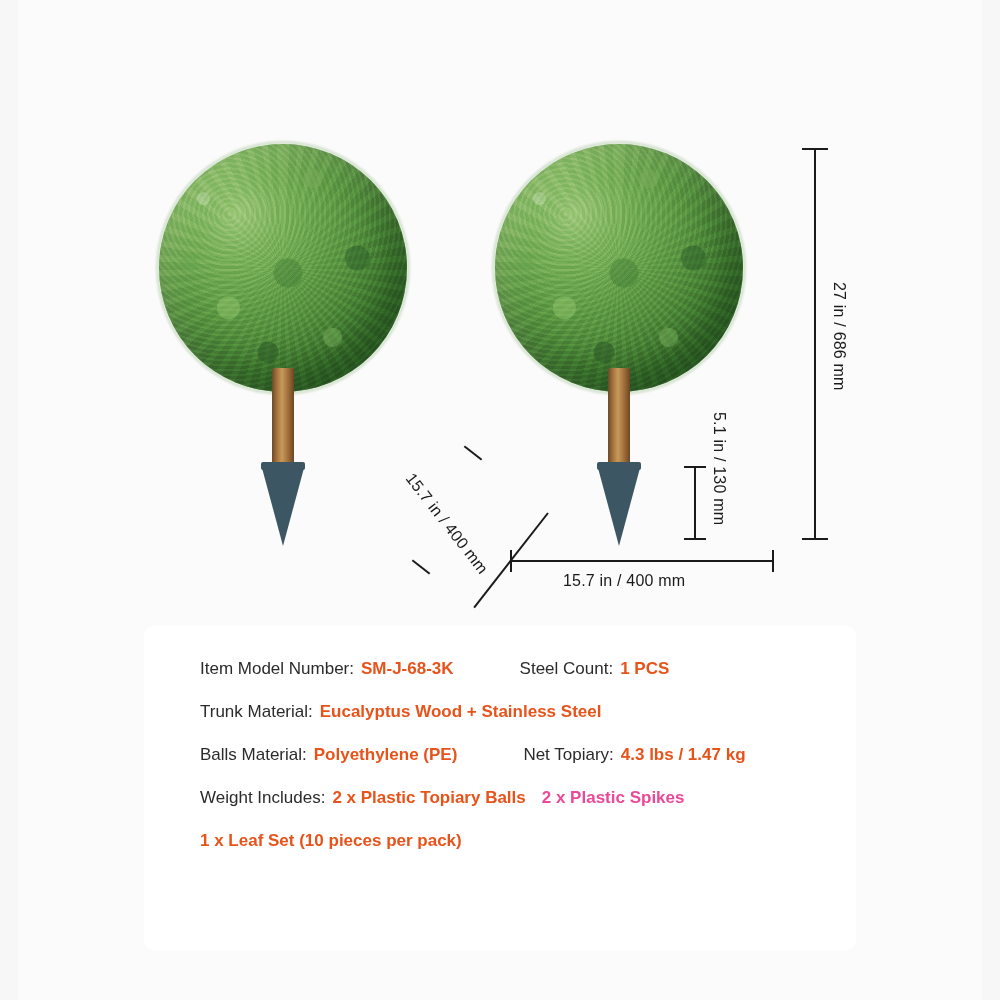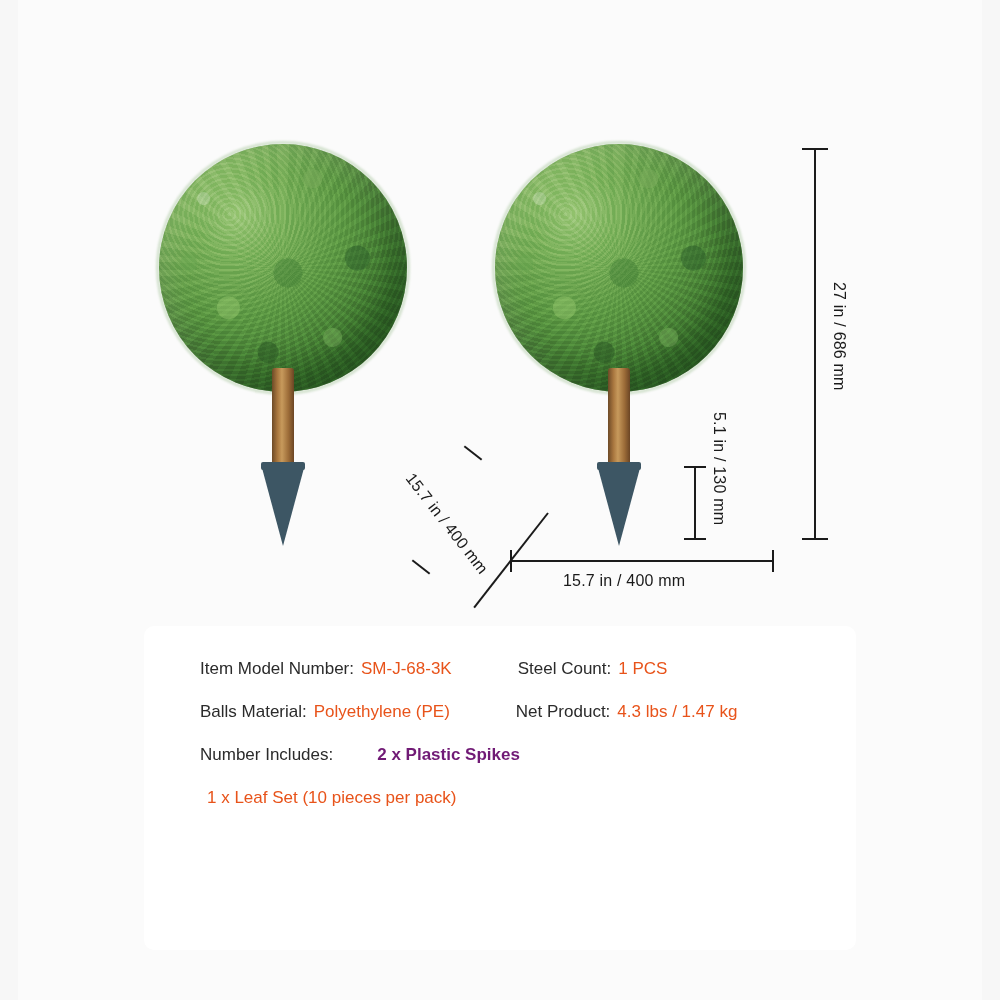--- a/index.html
+++ b/index.html
@@ -144,30 +144,30 @@
     align-items: center;
     margin-bottom: 21px;
     font-size: 17px;
     line-height: 22px;
   }
   .spec-label {
     color: #2b2b2b;
   }
   .spec-value {
     color: #e8531a;
-    font-weight: normal;
+    font-weight: bold;
     margin-left: 7px;
   }
   .spec-gap {
     display: inline-block;
     width: 66px;
   }
   .spec-extra {
-    margin-left: 44px;
-    color: #701a75;
+    margin-left: 16px;
+    color: #ec4899;
     font-weight: bold;
   }
   .spec-row.single {
     margin-top: 4px;
   }
 </style>
 </head>
 <body>
 
 <div class="page">
@@ -220,36 +220,41 @@
       <div class="spec-rows">
 
         <div class="spec-row">
           <span class="spec-label">Item Model Number:</span>
           <span class="spec-value">SM-J-68-3K</span>
           <span class="spec-gap"></span>
           <span class="spec-label">Steel Count:</span>
           <span class="spec-value">1 PCS</span>
         </div>
 
+        <div class="spec-row">
+          <span class="spec-label">Trunk Material:</span>
+          <span class="spec-value">Eucalyptus Wood + Stainless Steel</span>
+        </div>
 
         <div class="spec-row">
           <span class="spec-label">Balls Material:</span>
           <span class="spec-value">Polyethylene (PE)</span>
           <span class="spec-gap"></span>
-          <span class="spec-label">Net Product:</span>
+          <span class="spec-label">Net Topiary:</span>
           <span class="spec-value">4.3 lbs / 1.47 kg</span>
         </div>
 
 
         <div class="spec-row">
-          <span class="spec-label">Number Includes:</span>
+          <span class="spec-label">Weight Includes:</span>
+          <span class="spec-value">2 x Plastic Topiary Balls</span>
           <span class="spec-extra">2 x Plastic Spikes</span>
         </div>
 
         <div class="spec-row single">
-          <span class="spec-value" style="margin-left:7px">1 x Leaf Set (10 pieces per pack)</span>
+          <span class="spec-value" style="margin-left:0">1 x Leaf Set (10 pieces per pack)</span>
         </div>
 
       </div>
     </div>
 
   </div>
 </div>
 
 </body></html>

